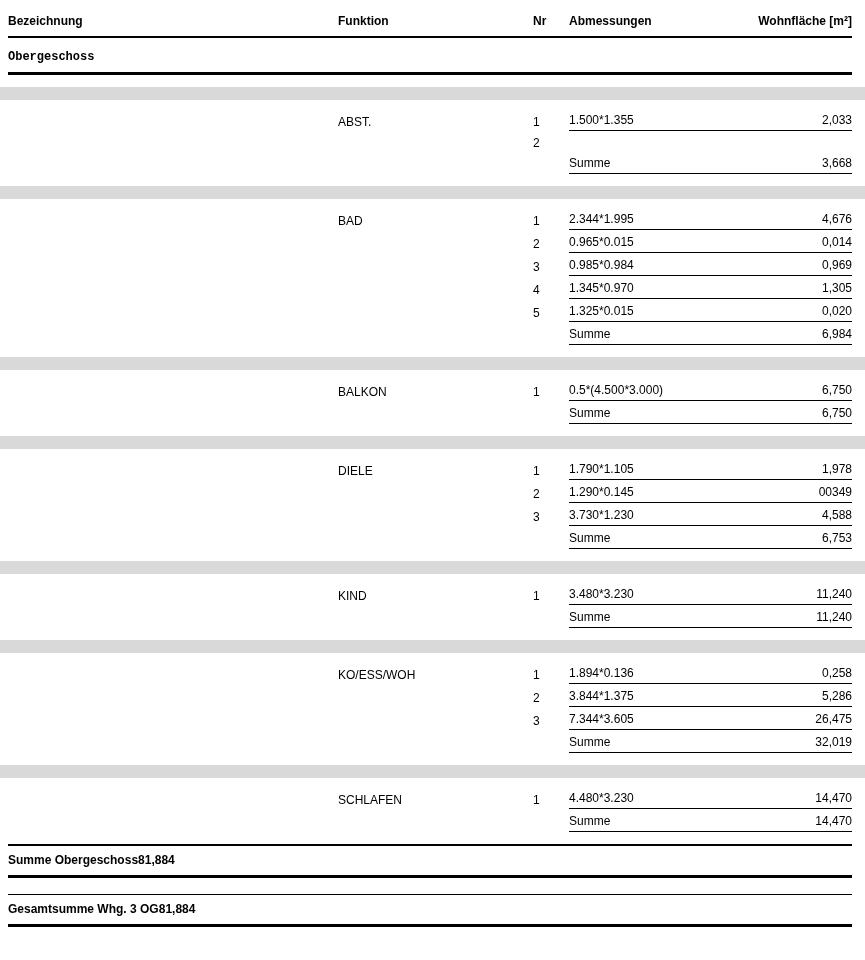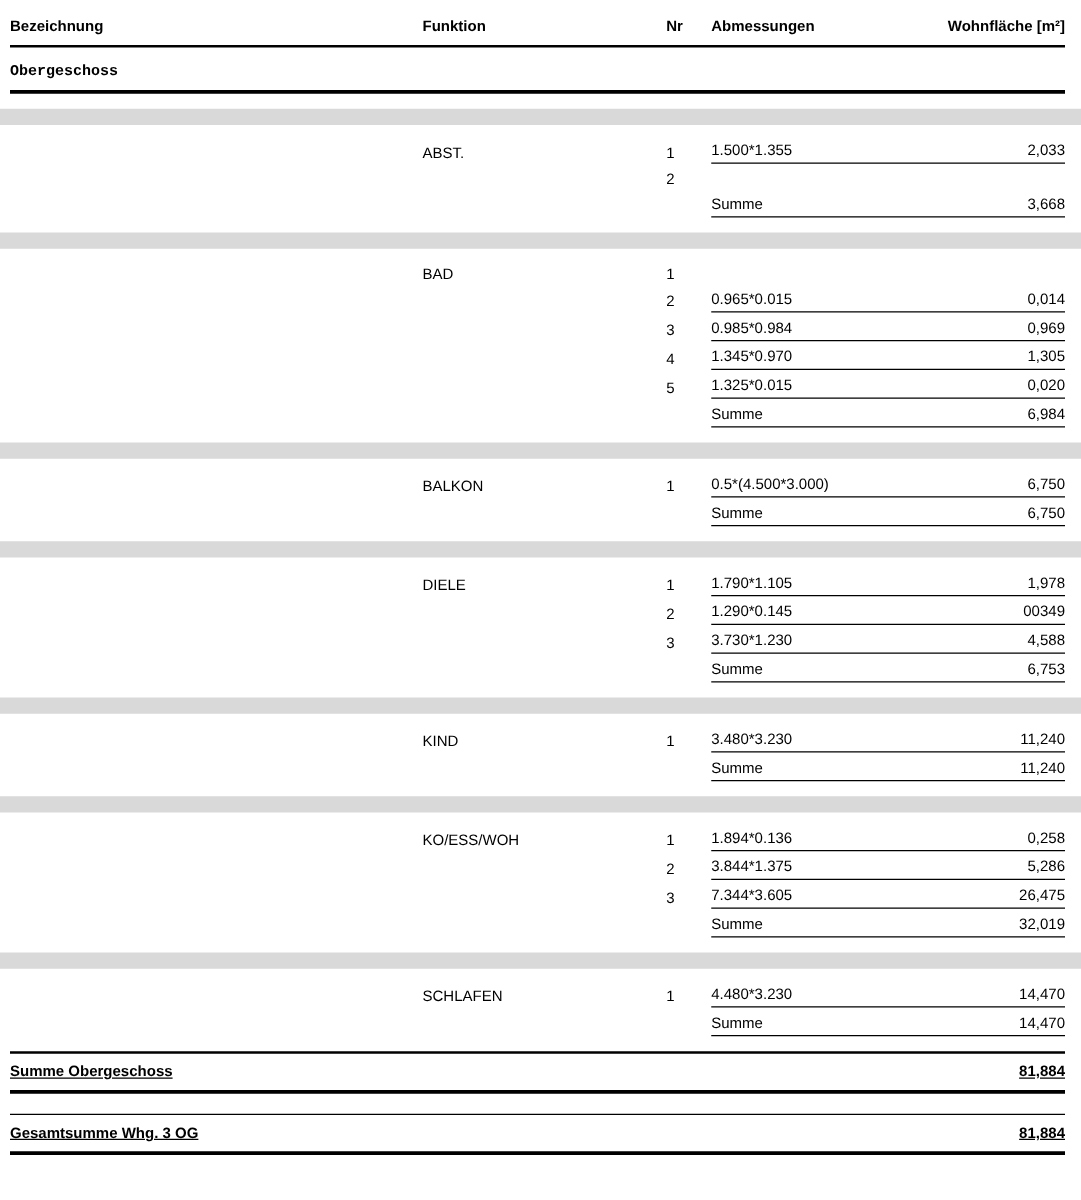--- a/index.html
+++ b/index.html
@@ -57,25 +57,24 @@
     line-height: 15px;
   }
   .row .c-rest.u {
     padding-bottom: 2px;
     border-bottom: 1px solid var(--line-color, #000);
   }
 
   
   .total-row, .grand-row {
     display: flex;
-    justify-content: space-between;
+    justify-content: flex-start;
     font-weight: bold;
     line-height: 15px;
     padding: 7px 0;
-    text-decoration: underline;
   }
   .total-row {
     margin-top: 12px;
     border-top: 2px solid var(--line-color, #000);
     border-bottom: 3px solid var(--line-color, #000);
   }
   .grand-row {
     margin-top: 16px;
     border-top: 1px solid var(--line-color, #000);
     border-bottom: 3px solid var(--line-color, #000);
@@ -126,20 +125,24 @@
             <div class="c-fla">3,668</div>
           </div>
         </div>
       </div>
       <div class="sep-bar"></div>
       <div class="group inset">
         <div class="row">
           <div class="c-bez"></div>
           <div class="c-fun">BAD</div>
           <div class="c-nr">1</div>
+          <div class="c-rest u">
+            <div class="c-abm">2.344*1.995</div>
+            <div class="c-fla">4,676</div>
+          </div>
         </div>
         <div class="row">
           <div class="c-bez"></div>
           <div class="c-fun"></div>
           <div class="c-nr">2</div>
           <div class="c-rest u">
             <div class="c-abm">0.965*0.015</div>
             <div class="c-fla">0,014</div>
           </div>
         </div>

